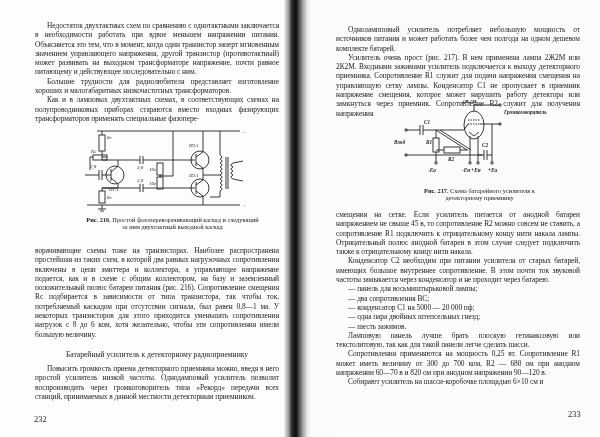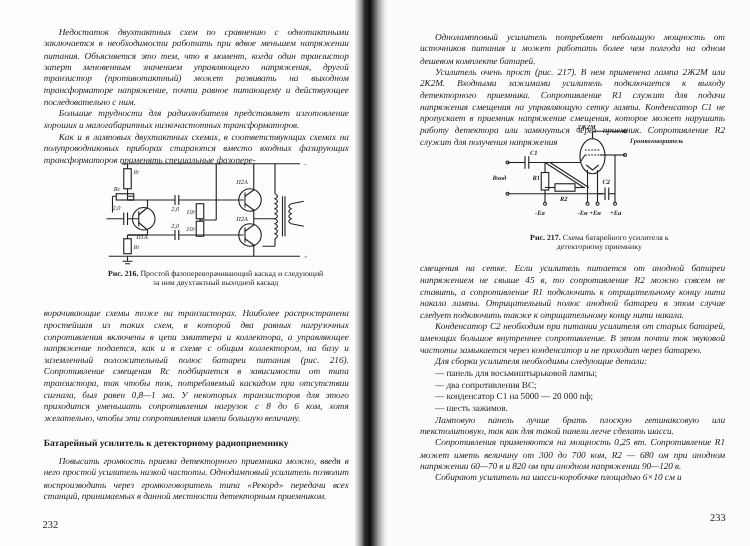--- a/index.html
+++ b/index.html
@@ -4,23 +4,23 @@
 <style>
   html,body{margin:0;padding:0;}
   body{width:600px;height:437px;background:#fbfbf9;position:relative;overflow:hidden;font-family:"Liberation Serif",serif;color:#1c1c1c;}
   .page{position:absolute;top:0;height:437px;}
   #left-page{left:0;width:290px;background:#fdfdfb;}
   #right-page{left:312px;width:360px;background:#fcfcfa;border-radius:25px;}
   .gutter{position:absolute;left:284px;top:0;width:26px;height:437px;
     background:linear-gradient(90deg,#f3f3f1 0%,#9a9a98 18%,#2a2a2a 30%,#151515 42%,#3a3a3a 55%,#a0a0a0 72%,#e9e9e7 90%,#f8f8f6 100%);}
   .gutter-line{position:absolute;left:295px;top:0;width:2px;height:437px;background:#111;}
   .txt{position:absolute;font-size:7.4px;line-height:9.3px;text-align:justify;letter-spacing:-0.05px;}
-  .txt p{margin:0;text-indent:12px;font-style:italic;}
+  .txt p{margin:0;text-indent:12px;}
   .txt p.noind{text-indent:0;}
-  .heading{position:absolute;font-weight:bold;font-size:7.6px;}
+  .heading{position:absolute;font-weight:normal;font-size:7.6px;text-align:center;}
   .caption{position:absolute;font-size:6.3px;line-height:7.4px;text-align:center;}
   .caption b{font-weight:bold;}
   .pagenum{position:absolute;font-size:8.4px;}
   .figure{position:absolute;}
   .list-item{text-indent:12px;}
 </style>
 </head>
 <body>
 
 <div id="left-page" class="page">
@@ -221,24 +221,24 @@
   </div>
 
   <div class="caption" style="left:95px;top:187px;width:145px;">
     <b>Рис. 217.</b>
     <span>Схема батарейного усилителя к детекторному приемнику</span>
   </div>
 
   <div class="txt" style="left:24px;top:210px;width:244px;">
     <p class="noind">смещения на сетке. Если усилитель питается от анодной батареи напряжением не свыше 45 в, то сопротивление R2 можно совсем не ставить, а сопротивление R1 подключить к отрицательному концу нити накала лампы. Отрицательный полюс анодной батареи в этом случае следует подключить также к отрицательному концу нити накала.</p>
     <p>Конденсатор C2 необходим при питании усилителя от старых батарей, имеющих большое внутреннее сопротивление. В этом почти ток звуковой частоты замыкается через конденсатор и не проходит через батарею.</p>
-    <p>Для сборки усилителя необходимы следующие детали:</p>
     <div class="list-item">— панель для восьмиштырьковой лампы;</div>
     <div class="list-item">— два сопротивления ВС;</div>
     <div class="list-item">— конденсатор C1 на 5000 — 20 000 пф;</div>
+    <div class="list-item">— одна пара двойных штепсельных гнезд;</div>
     <div class="list-item">— шесть зажимов.</div>
     <p>Ламповую панель лучше брать плоскую гетинаксовую или текстолитовую, так как для такой панели легче сделать шасси.</p>
     <p>Сопротивления применяются на мощность 0,25 вт. Сопротивление R1 может иметь величину от 300 до 700 ком, R2 — 680 ом при анодном напряжении 60—70 в и 820 ом при анодном напряжении 90—120 в.</p>
     <p>Собирают усилитель на шасси-коробочке площадью 6×10 см и</p>
   </div>
 
   <div class="pagenum" style="left:256px;top:410px;">233</div>
 </div>
 
 </body></html>

